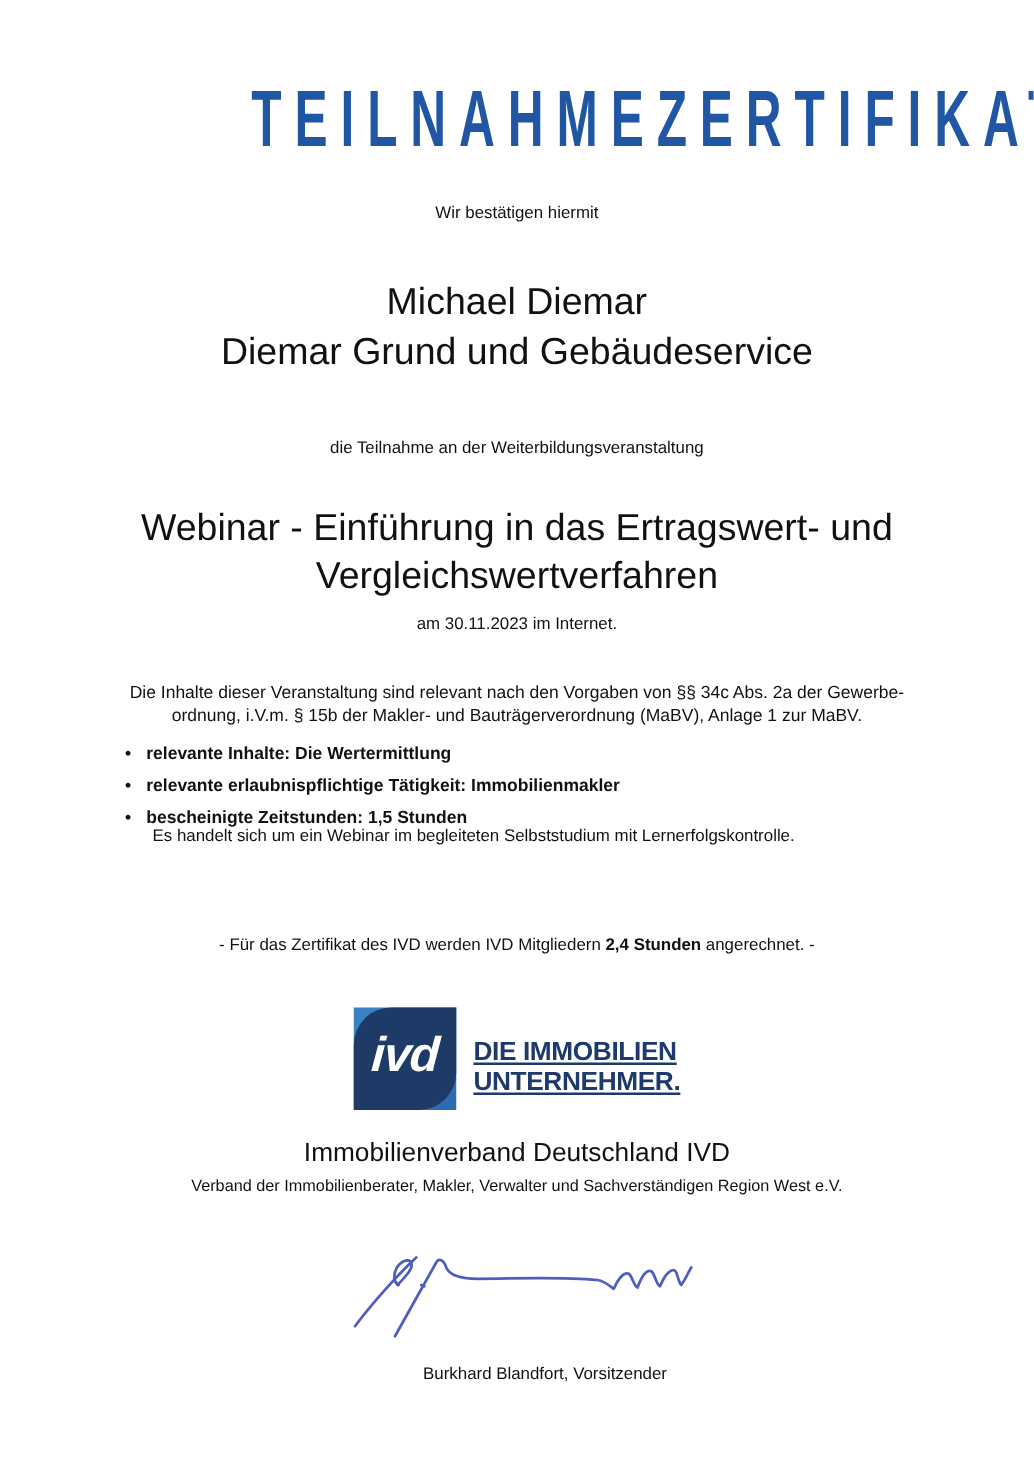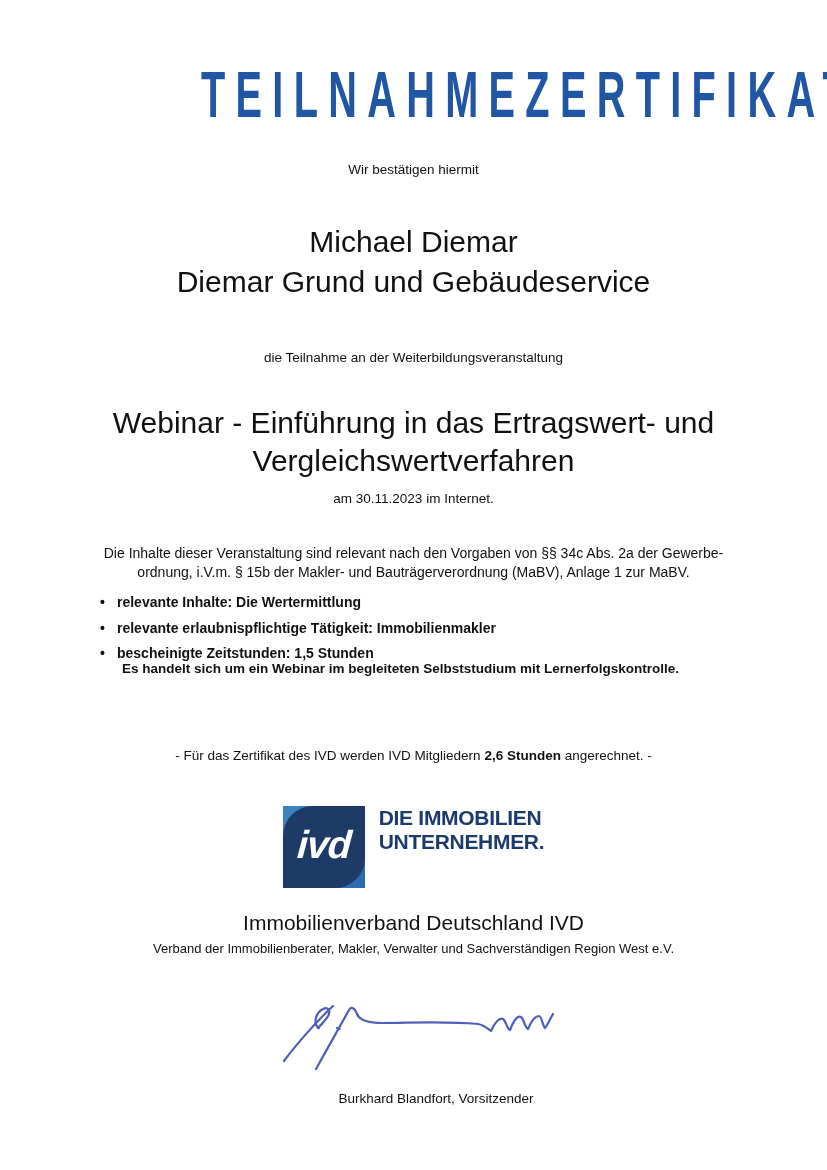--- a/index.html
+++ b/index.html
@@ -43,21 +43,21 @@
 
   .bullets{
     position:absolute;left:100px;top:590px;
     font-size:14px;font-weight:bold;line-height:25.5px;
   }
   .bullet-item{white-space:nowrap;}
   .bullet-dot{display:inline-block;width:17px;}
 
   .note{
     position:absolute;left:102px;top:661px;
-    font-size:13.5px;font-weight:bold;white-space:nowrap;padding-left:20px;
+    font-size:13.5px;font-weight:normal;white-space:nowrap;padding-left:20px;
   }
 
   .credit{top:748px;font-size:13.5px;}
   .credit .b{font-weight:bold;}
 
   .logo-row{
     position:absolute;top:806px;left:0;right:0;
     display:flex;justify-content:center;align-items:flex-start;
   }
   .logo-mark{
@@ -74,25 +74,26 @@
   .logo-acronym{
     position:absolute;left:0;right:0;top:17px;
     text-align:center;
     color:#ffffff;
     font-size:39px;font-weight:bold;
     font-style:italic;
     letter-spacing:-1px;
     transform:skewX(-4deg);
   }
   .logo-words{
-    margin-left:14px;
+    margin-left:14px;margin-top:24px;
     color:#1c3a6b;
     font-size:21px;font-weight:bold;line-height:24px;
     letter-spacing:-0.3px;
     white-space:nowrap;
+    text-decoration:underline;
   }
 
   .org-name{top:895px;font-size:21px;margin-top:16px;}
 
   .org-desc{top:939px;font-size:13px;line-height:19.5px;}
 
   .signature-wrap{position:absolute;left:270px;top:998px;width:290px;height:75px;}
   .signature-wrap svg{display:block;width:290px;height:75px;}
 
   .signer{top:1091px;font-size:13.5px;margin-left:45px;}
@@ -138,21 +139,21 @@
     </div>
     <div class="bullet-item">
       <span class="bullet-dot">•</span><span>bescheinigte Zeitstunden: 1,5 Stunden</span>
     </div>
   </div>
 
   <div class="note">Es handelt sich um ein Webinar im begleiteten Selbststudium mit Lernerfolgskontrolle.</div>
 
   <div class="abs center credit">
     <span>- Für das Zertifikat des IVD werden IVD Mitgliedern</span>
-    <span class="b">2,6 Stunden</span>
+    <span class="b">2,4 Stunden</span>
     <span>angerechnet. -</span>
   </div>
 
   <div class="logo-row">
     <div class="logo-mark">
       <div class="logo-navy"></div>
       <div class="logo-acronym">ivd</div>
     </div>
     <div class="logo-words">
       <div>DIE IMMOBILIEN</div>

